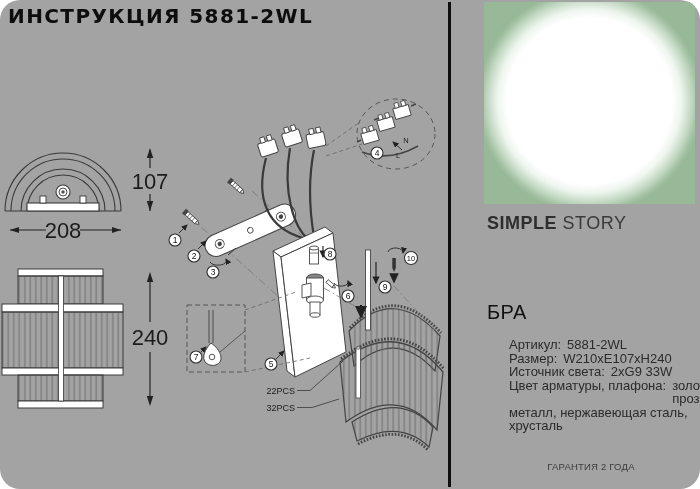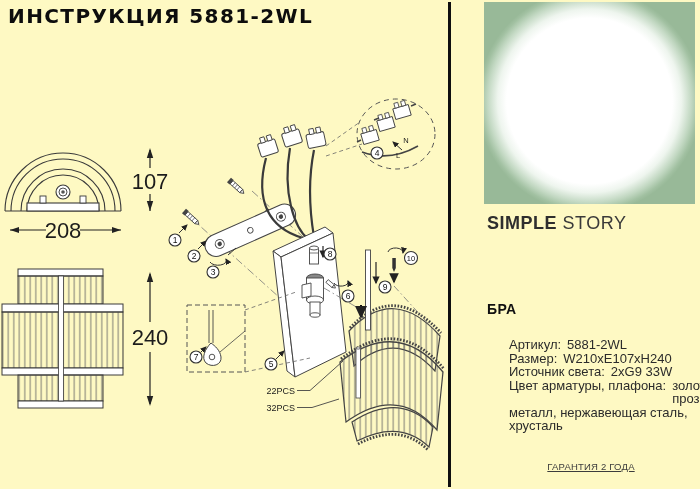--- a/index.html
+++ b/index.html
@@ -1,18 +1,18 @@
 <!DOCTYPE html>
 <html><head>
 <meta charset="utf-8">
 <style>
   html,body{margin:0;padding:0;}
   .page{
-    position:relative; width:700px; height:489px; background:#fef9c3;
-    font-family:"Liberation Sans", sans-serif; overflow:hidden; color:#222;
+    position:relative; width:700px; height:489px; background:#a3a3a3;
+    font-family:"Liberation Sans", sans-serif; overflow:hidden; color:#222;border-radius:20px;
   }
   .title{
     position:absolute; left:8px; top:4px;
     font-family:"DejaVu Sans", sans-serif;
     font-size:20px; font-weight:800; letter-spacing:1.4px; color:#0d0d0d;
     white-space:nowrap;
   }
   .diagram-svg{position:absolute; left:0; top:0;}
   .divider{
     position:absolute; left:448px; top:2px; width:3px; height:485px; background:#0f0f0f;
@@ -24,32 +24,32 @@
       #ffffff 0%, #ffffff 74%, #eef5ee 82%, #c2d8c2 91%, #a2c1a2 97%, #98b998 100%);
   }
   .brand{
     position:absolute; left:487px; top:213px; width:208px; text-align:left;
     font-size:18px; letter-spacing:0.5px; color:#2e2e2e; white-space:nowrap;
   }
   .brand .b1{font-weight:bold;}
   .brand .b2{font-weight:normal; color:#3a3a3a;}
   .type-label{
     position:absolute; left:487px; top:301px;
-    font-size:14px; font-weight:bold; letter-spacing:0.4px; color:#111;
+    font-size:20px; font-weight:normal; letter-spacing:0.4px; color:#111;
   }
   .specs{
     position:absolute; left:487px; top:338px; width:208px;
     font-size:13px; line-height:13.5px; color:#2b2b2b;margin-left:22px;
   }
   .spec-row{display:flex; justify-content:space-between; margin-bottom:0;}
   .spec-row .lbl{white-space:nowrap; padding-right:6px;}
   .spec-row .val{flex:1; min-width:0;}
   .warranty{
     position:absolute; left:487px; top:461px; width:208px; text-align:center;
-    font-size:9.5px; line-height:12.5px; letter-spacing:0.2px; color:#3c3c3c;text-decoration:underline;
+    font-size:9.5px; line-height:12.5px; letter-spacing:0.2px; color:#3c3c3c;
   }
 </style>
 </head>
 <body>
 
 <div class="page">
 
   <div class="title">ИНСТРУКЦИЯ 5881-2WL</div>
 
   <svg class="diagram-svg" width="480" height="489" viewBox="0 0 480 489">

